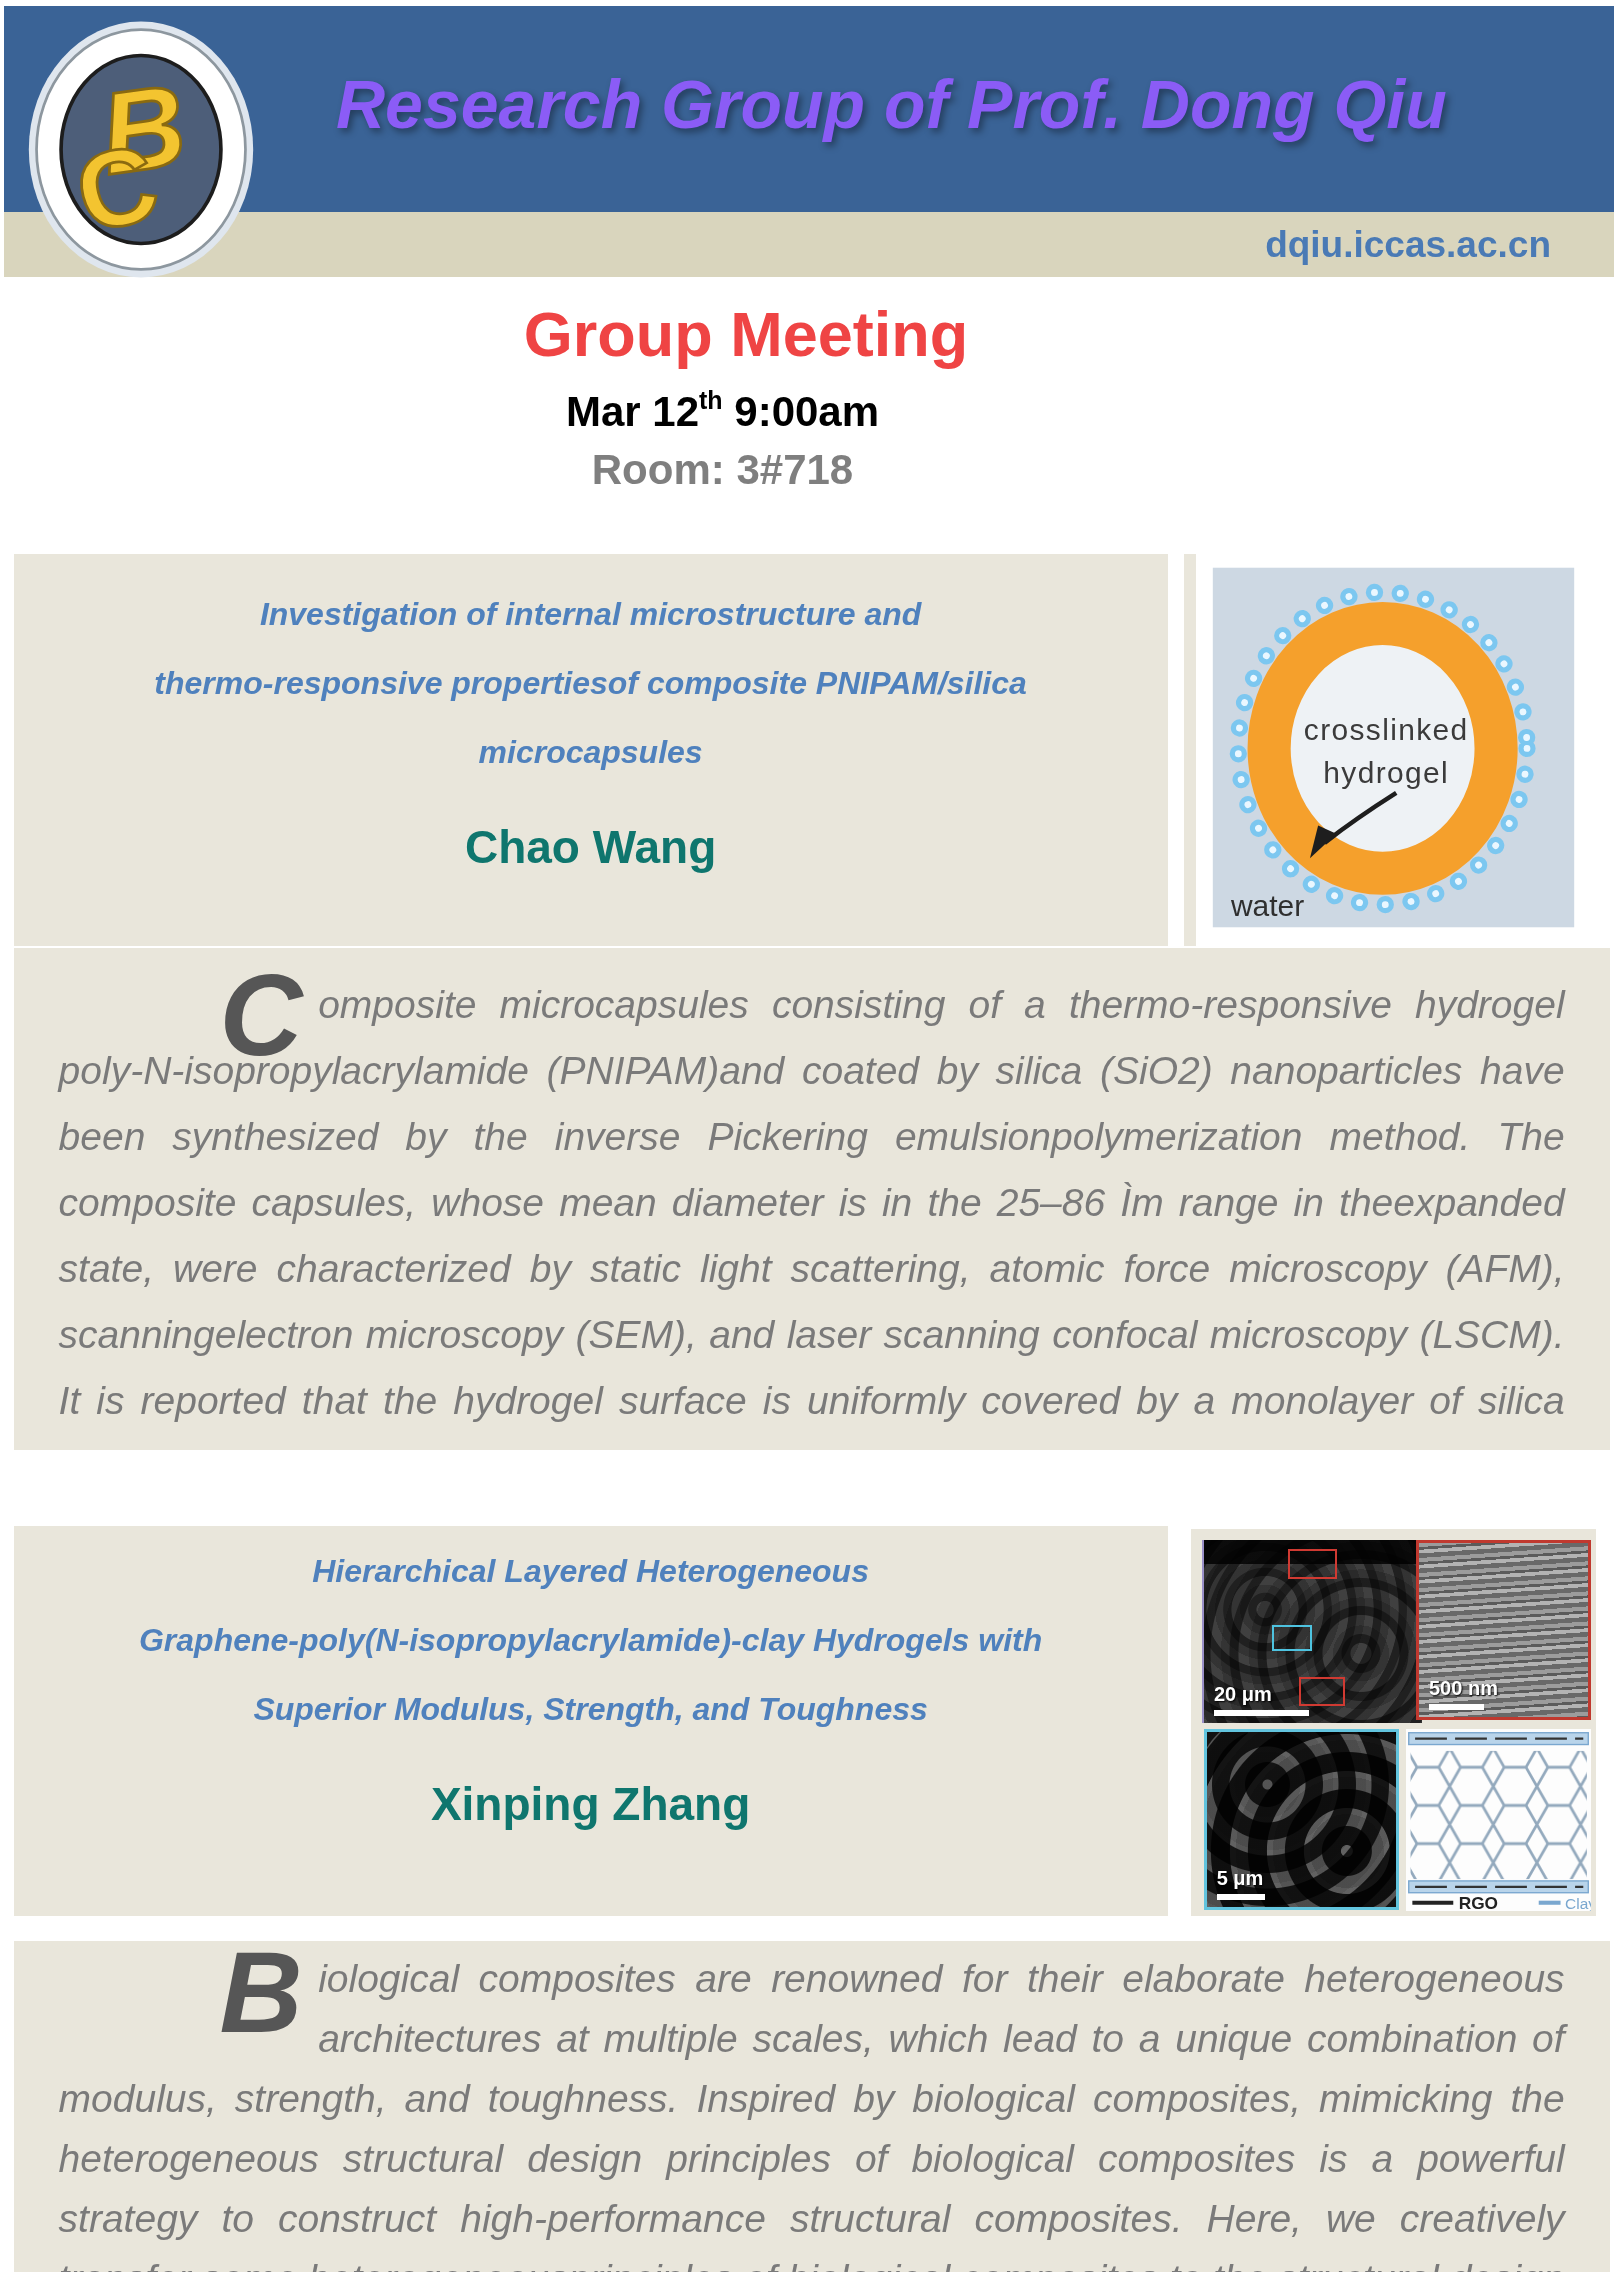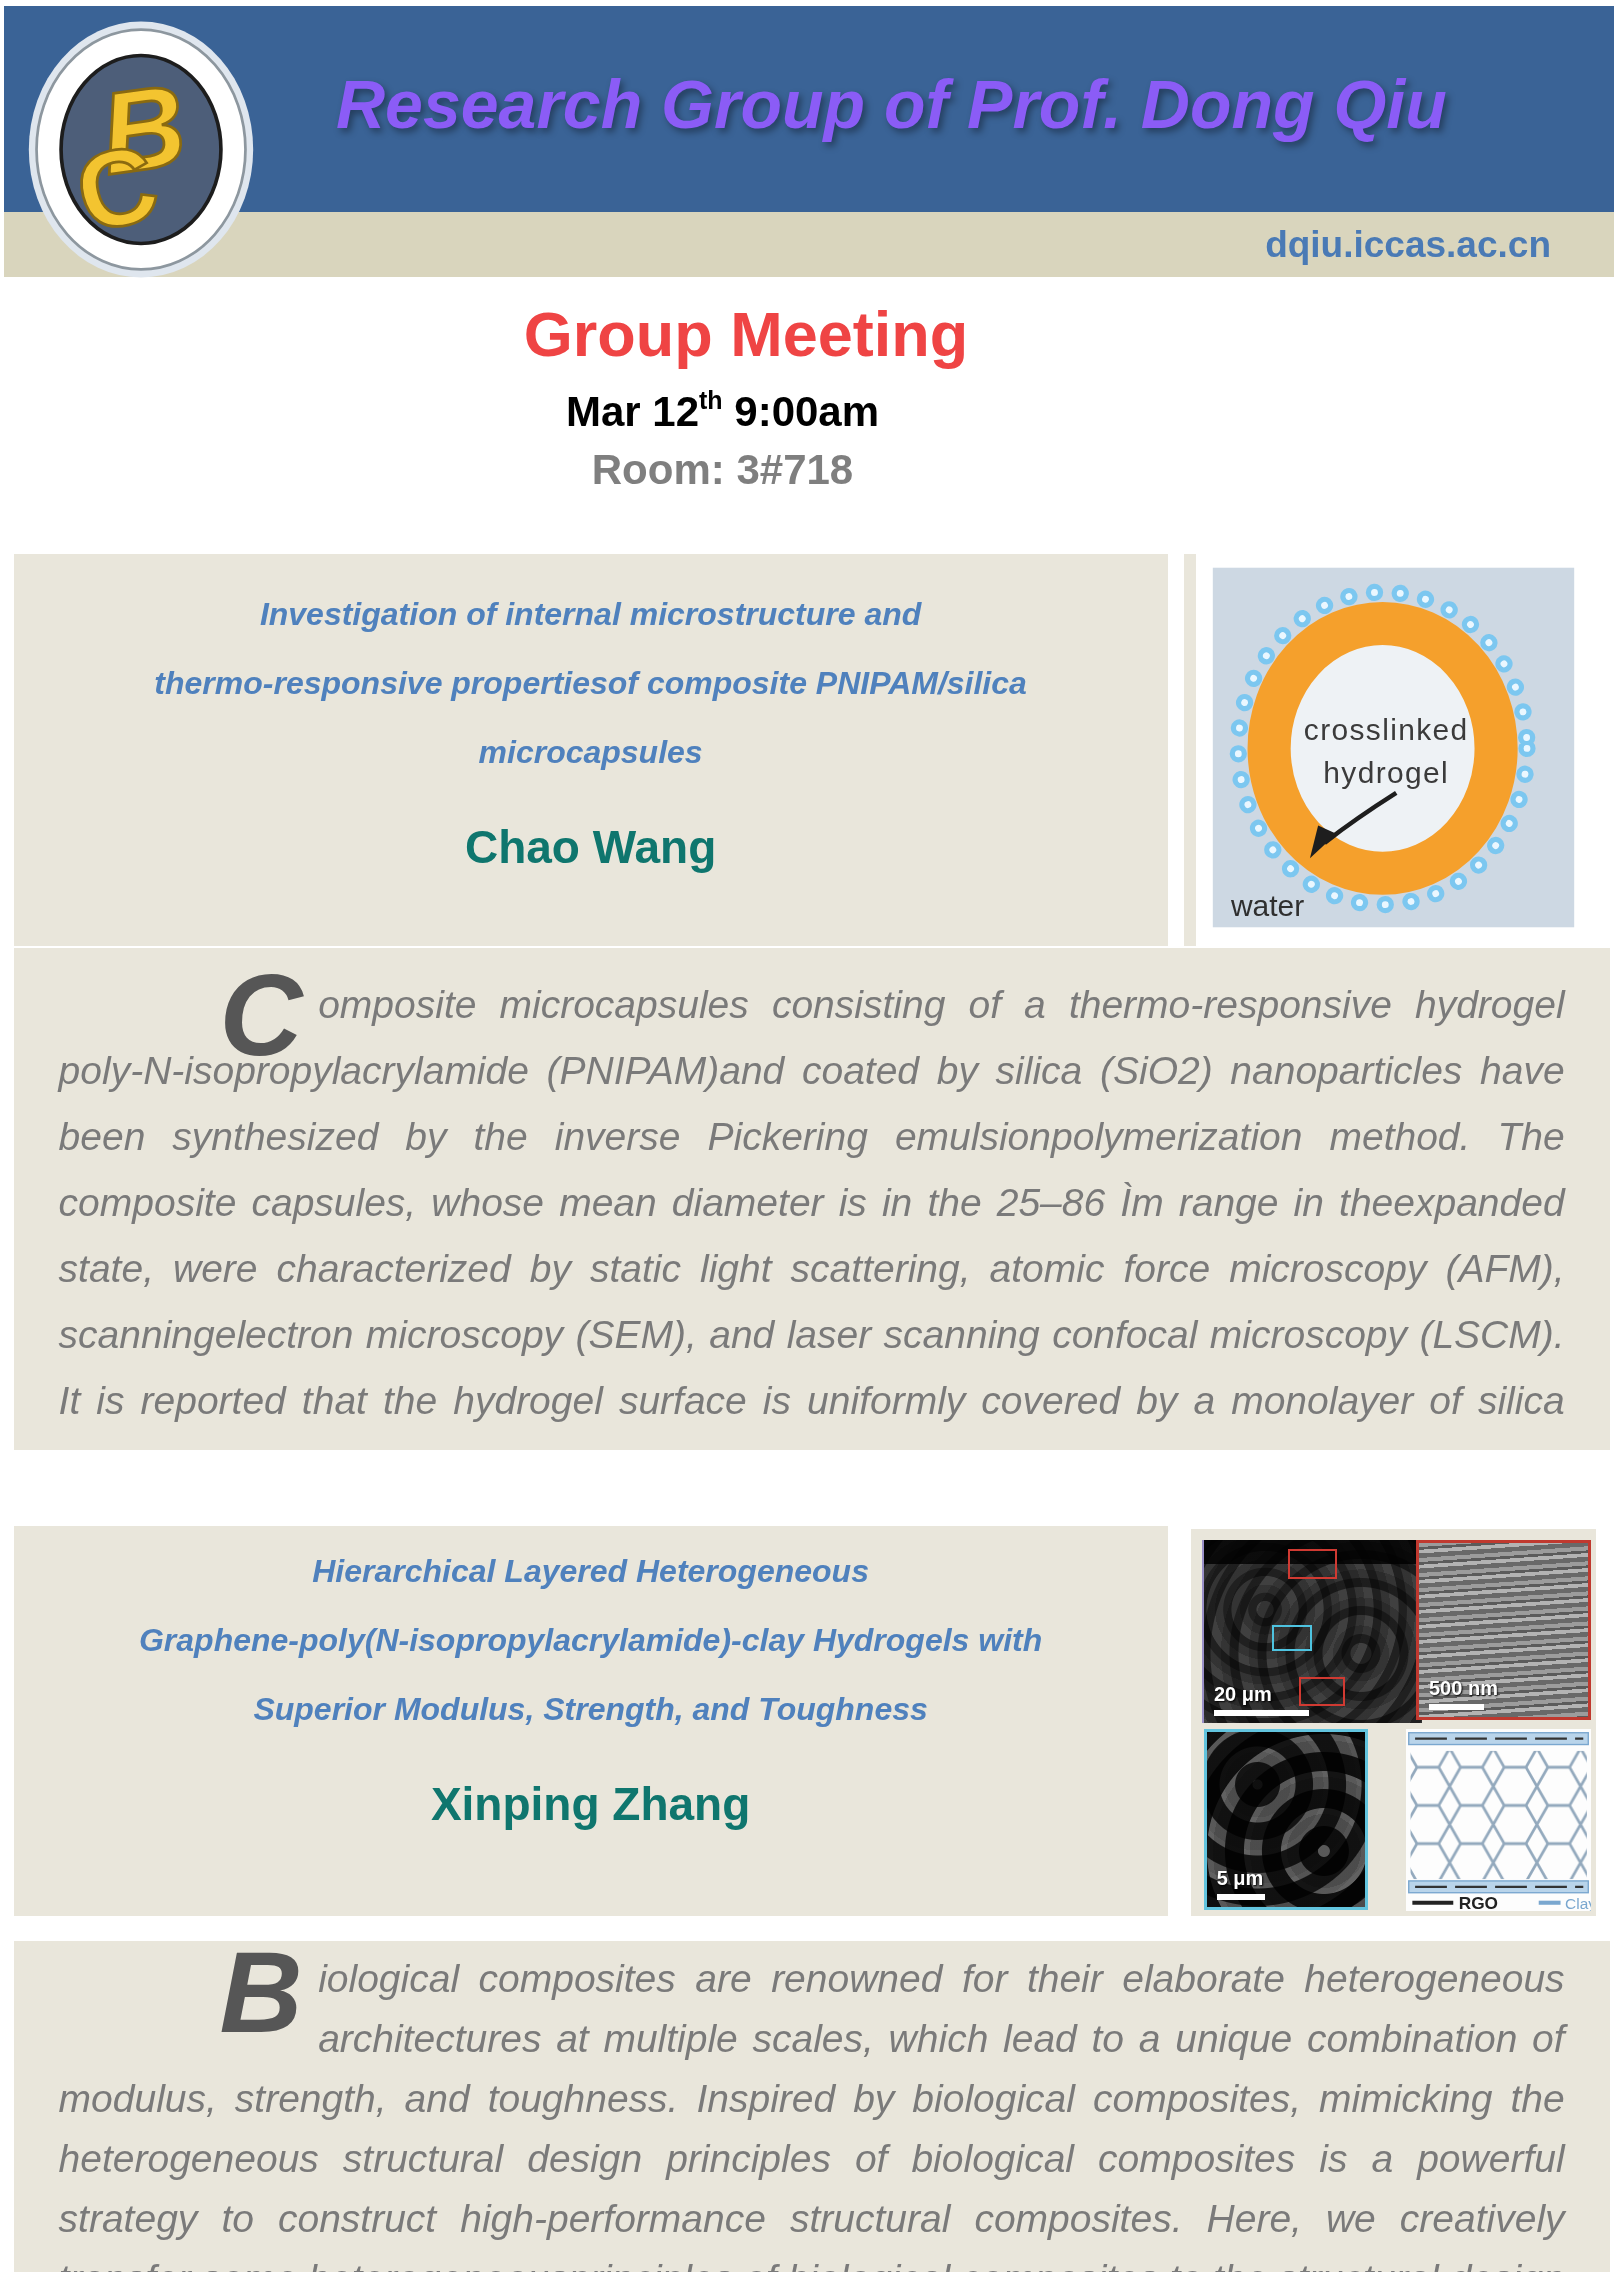--- a/index.html
+++ b/index.html
@@ -61,21 +61,21 @@
   .cell{position:absolute;overflow:hidden;box-sizing:border-box;}
   #sem-tl{left:11px;top:11px;width:220px;height:183px;
     background-image:
       linear-gradient(#2e2e2e 0 23.6px,rgba(0,0,0,0) 23.6px),
       repeating-radial-gradient(circle at 28% 38%,#ababab 0 8.2px,#565656 9px 16.4px,#8a8a8a 17.3px 25px),
       repeating-radial-gradient(circle at 72% 62%,#9d9d9d 0 10px,#4a4a4a 11px 19px,#808080 20px 28px);
     background-blend-mode:multiply;background-color:#9a9a9a;border-left:2.3px solid #9a90c8;text-decoration:underline;}
   #sem-tr{left:225px;top:11px;width:175px;height:180px;border:3.6px solid #c0392f;
     background-image:repeating-linear-gradient(176deg,#9c9c9c 0 4.1px,#5b5b5b 4.1px 6.8px,#b3b3b3 6.8px 10.5px,#696969 10.5px 15px);
     background-color:#7d7d7d;padding-left:28px;}
-  #sem-bl{left:12.7px;top:200px;width:164px;height:181px;border:3.2px solid #62c4de;
+  #sem-bl{left:12.7px;top:200px;width:195px;height:181px;border:3.2px solid #62c4de;
     background-image:
       repeating-radial-gradient(circle at 32% 30%,#d0d0d0 0 4.5px,#2b2b2b 5.5px 22px,#bdbdbd 23px 33px),
       repeating-radial-gradient(circle at 74% 68%,#c6c6c6 0 5.5px,#202020 6.4px 24.5px,#aaaaaa 25.5px 37px);
     background-blend-mode:multiply;background-color:#9a9a9a;}
   #schem{left:215px;top:200px;width:185px;height:182px;background:#fdfdfd;}
   .redbox{position:absolute;border:2.7px solid #d03a32;}
   .cyanbox{position:absolute;border:2.3px solid #4ec3e0;}
   .scalebar{position:absolute;left:10px;bottom:7.3px;}
   .scalebar .bar{height:5.9px;background:#ffffff;}
   .scalebar .lbl{display:block;color:#ffffff;font-weight:bold;font-size:20px;margin-bottom:3.6px;text-shadow:0.9px 0.9px 1.8px #000;}

